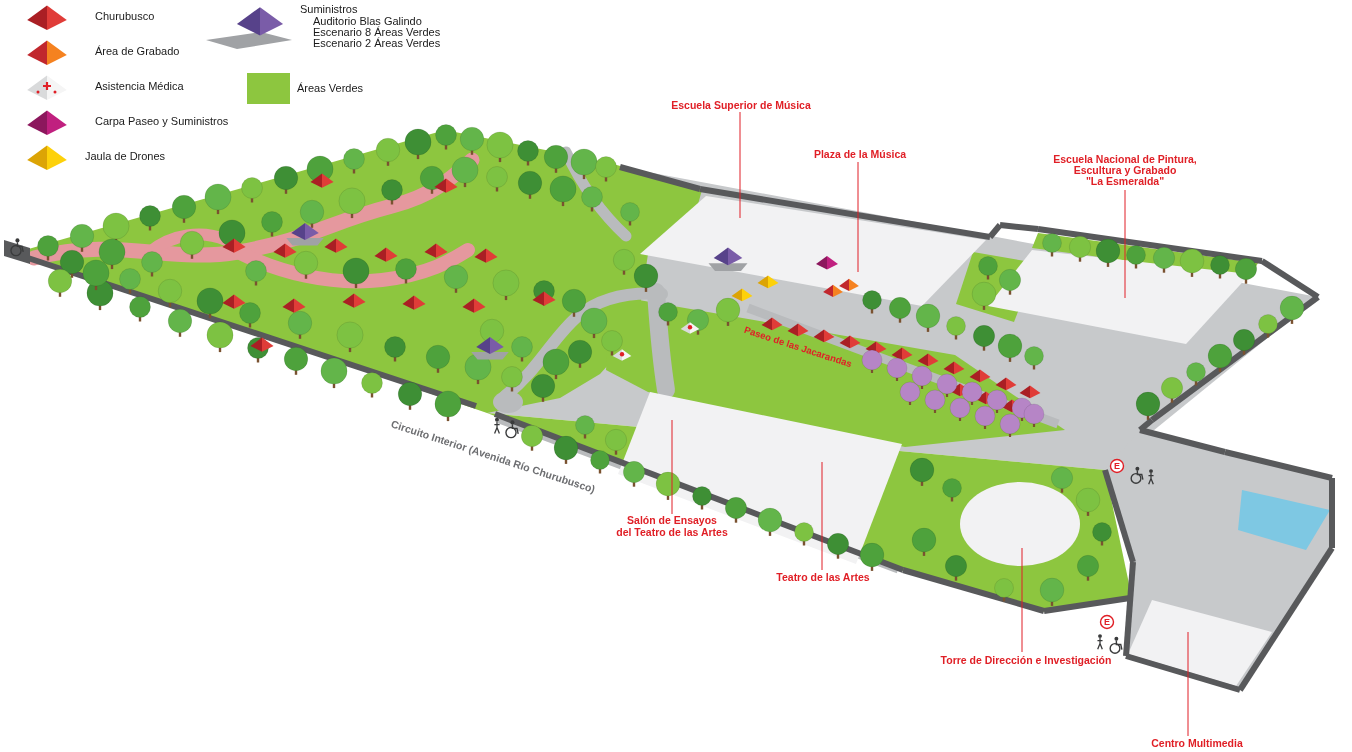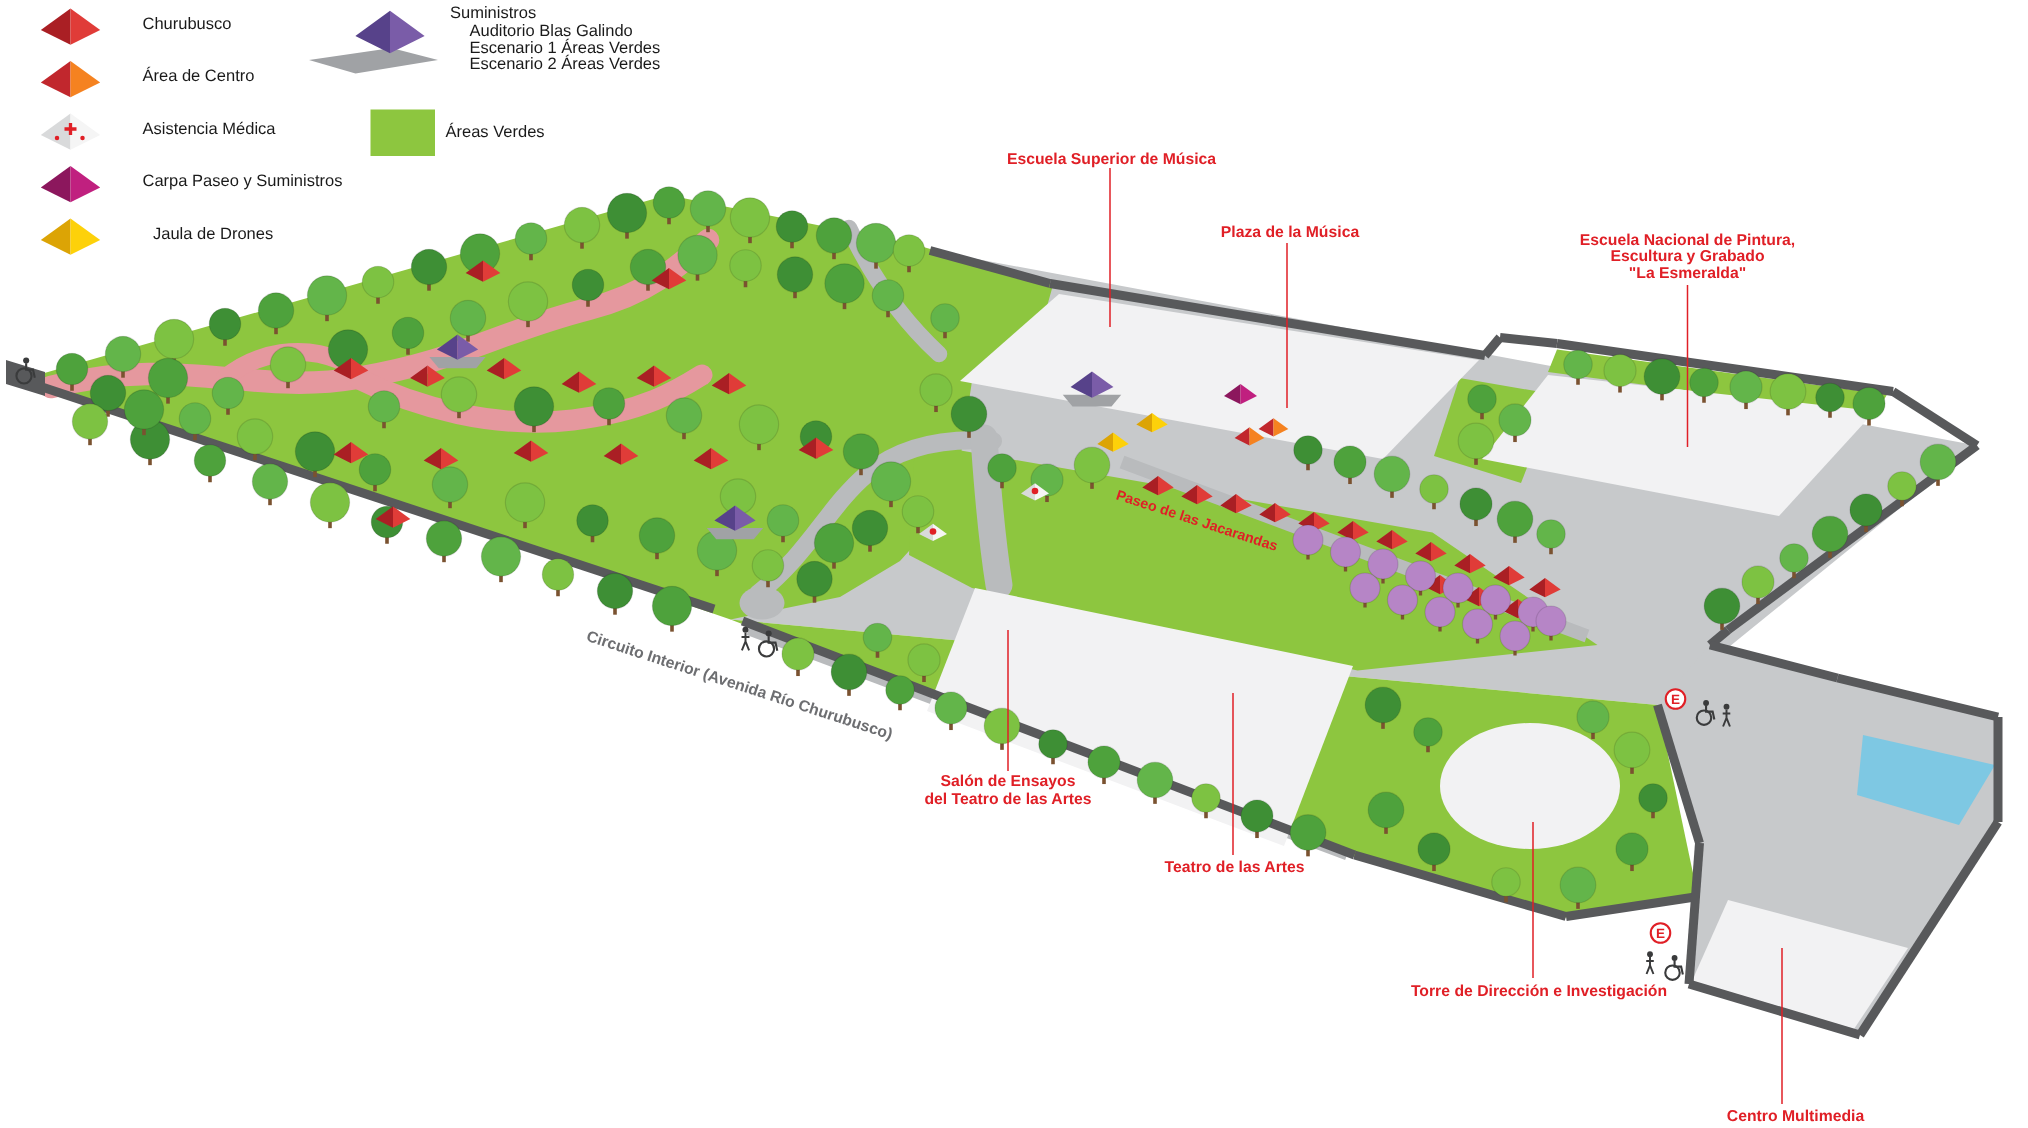--- a/index.html
+++ b/index.html
@@ -474,50 +474,50 @@
     <svg class="lg-icon" id="lg-icon-0" style="left:24px;top:2px" width="46" height="34">
         <polygon points="23,3.5999999999999996 3.1999999999999993,18 23,27.9" fill="#aa1f24"></polygon>
         <polygon points="23,3.5999999999999996 42.8,18 23,27.9" fill="#e03c38"></polygon>
       </svg>
     <span class="lg-label" style="left:95px;top:10px">Churubusco</span>
 
     <svg class="lg-icon" id="lg-icon-1" style="left:24px;top:37px" width="46" height="34">
         <polygon points="23,3.5999999999999996 3.1999999999999993,18 23,27.9" fill="#c1272d"></polygon>
         <polygon points="23,3.5999999999999996 42.8,18 23,27.9" fill="#f58220"></polygon>
       </svg>
-    <span class="lg-label" style="left:95px;top:45px">Área de Centro</span>
+    <span class="lg-label" style="left:95px;top:45px">Área de Grabado</span>
 
     <svg class="lg-icon" id="lg-icon-2" style="left:24px;top:72px" width="46" height="34">
         <polygon points="23,3.5999999999999996 3.1999999999999993,18 23,27.9" fill="#d9dadb"></polygon>
         <polygon points="23,3.5999999999999996 42.8,18 23,27.9" fill="#f5f5f5"></polygon>
         <path d="M 19 14 L 27 14 M 23 10 L 23 18" stroke="#e01f26" stroke-width="2.2"></path>
         <circle cx="14" cy="20" r="1.5" fill="#e01f26"></circle>
         <circle cx="31" cy="20" r="1.5" fill="#e01f26"></circle>
       </svg>
     <span class="lg-label" style="left:95px;top:80px">Asistencia Médica</span>
 
     <svg class="lg-icon" id="lg-icon-3" style="left:24px;top:107px" width="46" height="34">
         <polygon points="23,3.5999999999999996 3.1999999999999993,18 23,27.9" fill="#8c175d"></polygon>
         <polygon points="23,3.5999999999999996 42.8,18 23,27.9" fill="#c0207f"></polygon>
       </svg>
     <span class="lg-label" style="left:95px;top:115px">Carpa Paseo y Suministros</span>
 
     <svg class="lg-icon" id="lg-icon-4" style="left:24px;top:142px" width="46" height="34">
         <polygon points="23,3.5999999999999996 3.1999999999999993,18 23,27.9" fill="#dca405"></polygon>
         <polygon points="23,3.5999999999999996 42.8,18 23,27.9" fill="#fdd10a"></polygon>
       </svg>
-    <span class="lg-label" style="left:102px;top:150px">Jaula de Drones</span>
+    <span class="lg-label" style="left:85px;top:150px">Jaula de Drones</span>
 
     <svg class="lg-icon" id="lg-icon-conf" style="left:203px;top:2px" width="92" height="56">
         <polygon points="3,38 58,30 89,38 34,47" fill="#a0a2a5"></polygon>
         <polygon points="57,5.199999999999999 33.9,22 57,33.55" fill="#57428a"></polygon>
         <polygon points="57,5.199999999999999 80.1,22 57,33.55" fill="#7a5ca8"></polygon>
       </svg>
     <span class="lg-title" style="left:300px;top:3px">Suministros</span>
     <span class="lg-sub" style="left:313px;top:15px">Auditorio Blas Galindo</span>
-    <span class="lg-sub" style="left:313px;top:26px">Escenario 1 Áreas Verdes</span>
+    <span class="lg-sub" style="left:313px;top:26px">Escenario 8 Áreas Verdes</span>
     <span class="lg-sub" style="left:313px;top:37px">Escenario 2 Áreas Verdes</span>
 
     <div class="lg-swatch" id="lg-swatch" style="left: 247px; top: 73px; background: rgb(141, 198, 63);"></div>
     <span class="lg-label" style="left:297px;top:82px">Áreas Verdes</span>
   </div>
 
 </div>
 
 </body></html>

